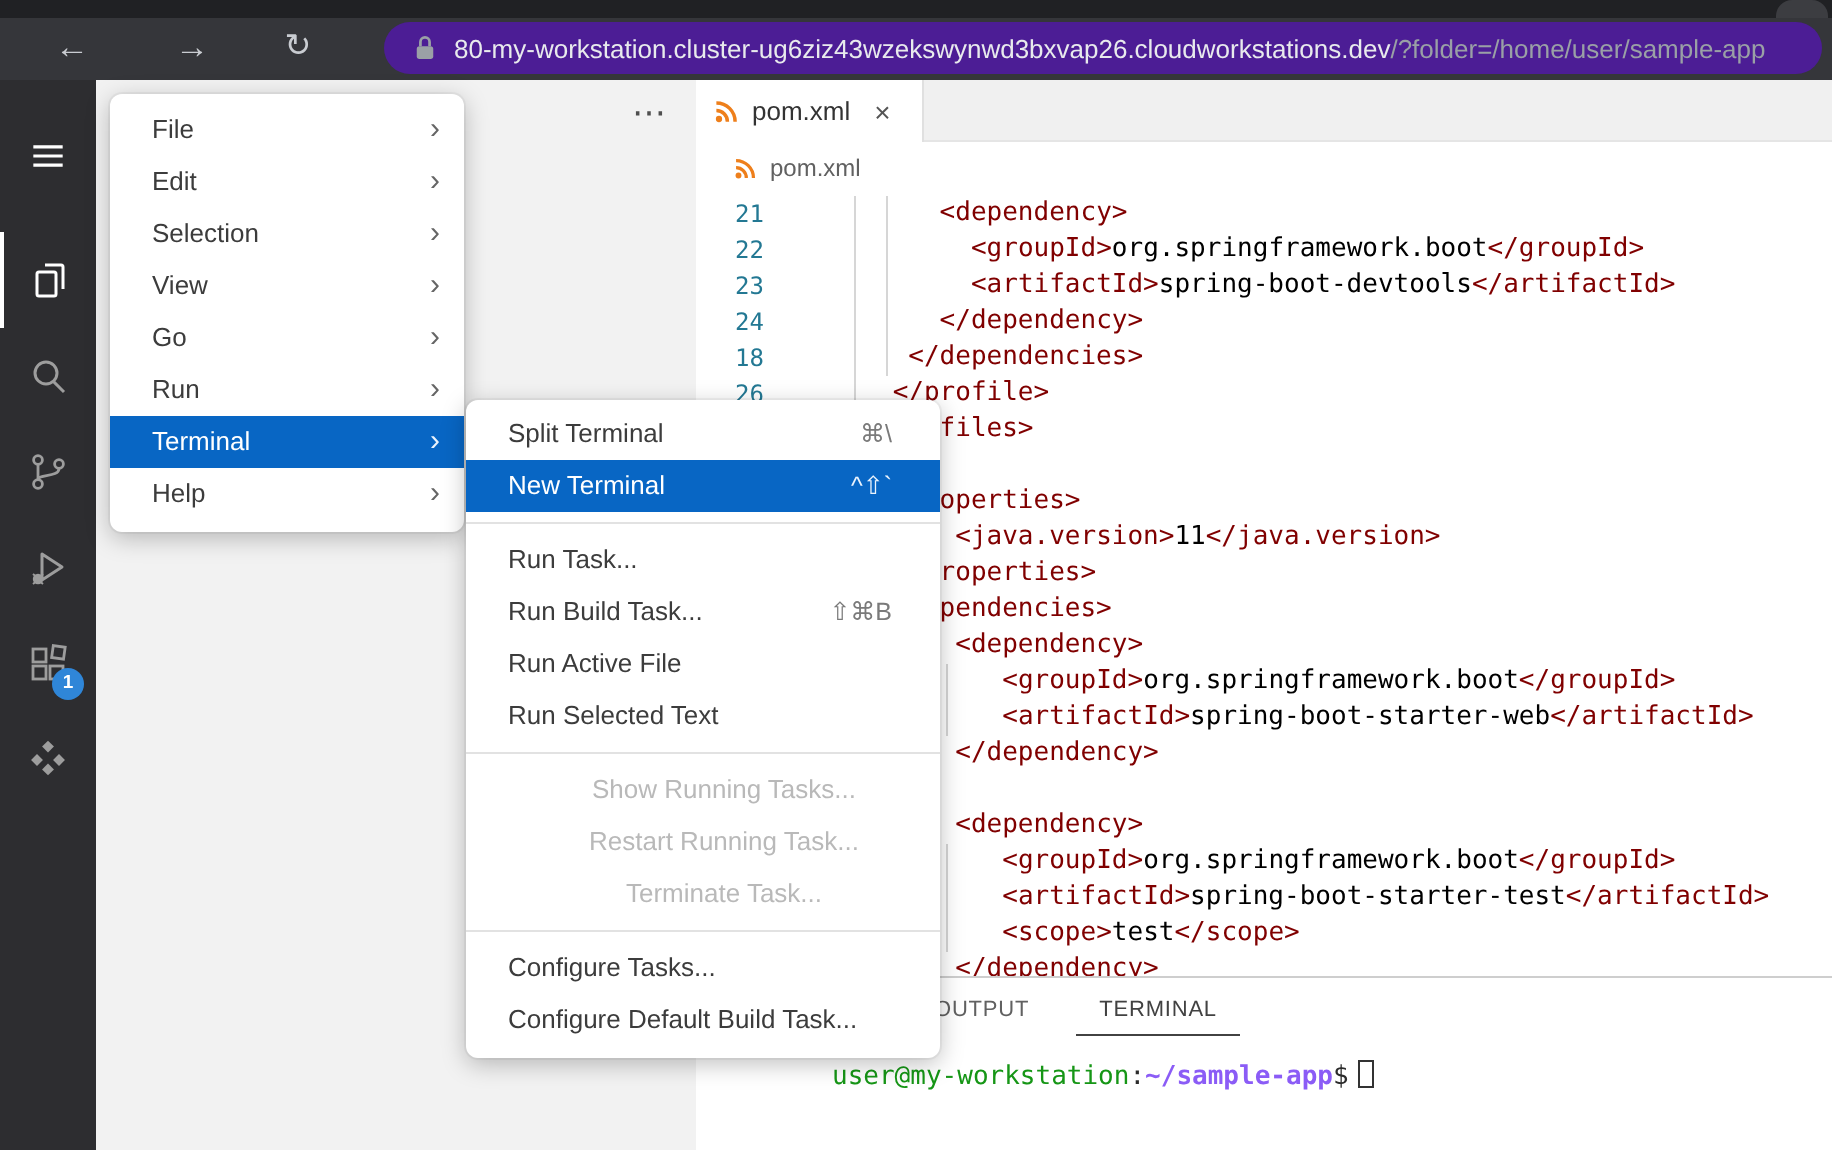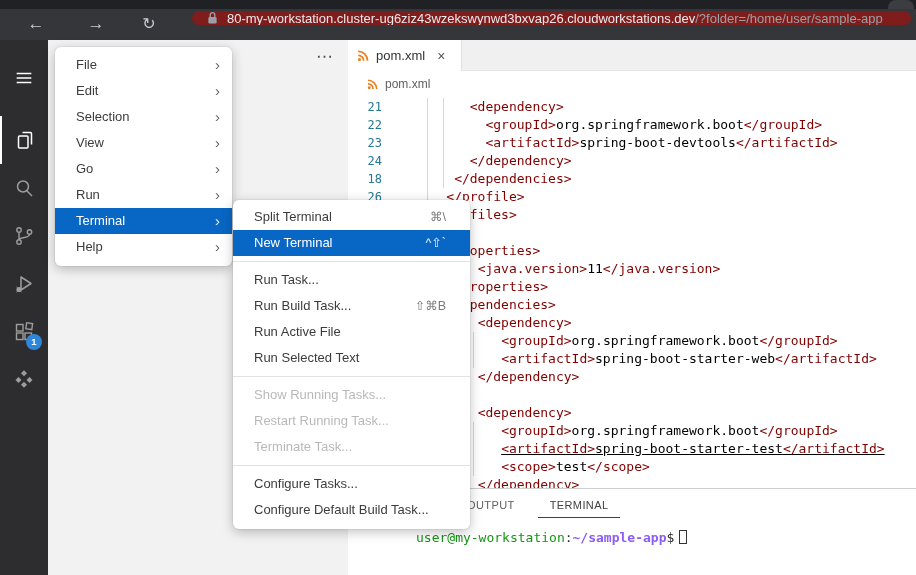--- a/index.html
+++ b/index.html
@@ -6,21 +6,21 @@
   html,body { width:916px; height:575px; overflow:hidden; }
   body { font-family:"Liberation Sans", sans-serif; position:relative; background:#fff; }
   .screen { position:absolute; inset:0; width:916px; height:575px; }
 
   
   .tabstrip { position:absolute; left:0; top:0; width:916px; height:9px; background:#202124; }
   .tab-sliver { position:absolute; right:2px; top:0; width:26px; height:9px; background:#3c3d41; border-radius:8px 8px 0 0; }
   .toolbar { position:absolute; left:0; top:9px; width:916px; height:31px; background:#35363a; }
   .nav-ic { position:absolute; top:1px; height:28px; line-height:28px; color:#c9ccd1; font-size:17px; text-align:center; width:28px; cursor:pointer; }
   .nav-back { left:22px; } .nav-fwd { left:82px; } .nav-reload { left:135px; font-size:16px; }
-  .urlbar { position:absolute; left:192px; top:2px; width:719px; height:14px; background:#7f1d1d; border-radius:13px; display:flex; align-items:center; padding-left:15px; white-space:nowrap; overflow:hidden;text-align:right; }
+  .urlbar { position:absolute; left:192px; top:2px; width:719px; height:26px; background:#4c1d95; border-radius:13px; display:flex; align-items:center; padding-left:15px; white-space:nowrap; overflow:hidden;text-align:right; }
   .urlbar svg { flex:0 0 auto; margin-right:9px; }
   .url-domain { color:#e8eaed; font-size:13px; }
   .url-path { color:#9aa0a6; font-size:13px; }
 
   
   .activity-bar { position:absolute; left:0; top:40px; width:48px; height:535px; background:#2d2d30; }
   .ab-item { position:absolute; left:0; width:48px; height:48px; display:flex; align-items:center; justify-content:center; cursor:pointer; }
   .ab-item.active { border-left:2px solid #fff; }
   .ab-badge { position:absolute; right:6px; bottom:6px; width:16px; height:16px; border-radius:50%; background:#2f86d8; color:#fff; font-size:9.5px; line-height:16px; text-align:center; font-weight:bold; }
 
@@ -57,21 +57,21 @@
 
   
   .menu { position:absolute; background:#fff; border-radius:6px; box-shadow:0 3px 12px rgba(0,0,0,0.25), 0 0 0 1px rgba(0,0,0,0.04); overflow:hidden; z-index:10; }
   .main-menu { left:55px; top:47px; width:177px; padding:5px 0 6px 0; }
   .sub-menu { left:233px; top:200px; width:237px; padding:4px 0 6px 0; }
   .mi { position:relative; height:26px; line-height:26px; font-size:13px; color:#3c3c3c; padding-left:21px; cursor:pointer; white-space:nowrap; }
   .mi .chev { position:absolute; right:12px; top:0; color:#666; font-size:15px; }
   .mi .mshort { position:absolute; right:24px; top:0; color:#7a7a7a; font-size:12.5px; }
   .mi.active { background:#0866c4; color:#fff; }
   .mi.active .chev, .mi.active .mshort { color:#eaf3fd; }
-  .mi.disabled { color:#b9b9b9; cursor:default; }
+  .mi.disabled { color:#b9b9b9; cursor:default;text-align:center; }
   .msep { height:1px; background:#e2e2e2; margin:5px 0; }
 </style>
 </head>
 <body>
 
 <div class="screen">
 
   <div class="tabstrip">
     <div class="tab-sliver"></div>
   </div>
@@ -183,21 +183,21 @@
           <div class="crow"><span class="lnum">30</span><span class="ctext" style="padding-left: 62.64px;"><span class="tg">&lt;java.version&gt;</span><span class="tx">11</span><span class="tg">&lt;/java.version&gt;</span></span></div>
           <div class="crow"><span class="lnum">31</span><span class="ctext" style="padding-left: 31.32px;"><span class="tg">&lt;/properties&gt;</span></span></div>
           <div class="crow"><span class="lnum">32</span><span class="ctext" style="padding-left: 31.32px;"><span class="tg">&lt;dependencies&gt;</span></span></div>
           <div class="crow"><span class="lnum">33</span><span class="ctext" style="padding-left: 62.64px;"><span class="tg">&lt;dependency&gt;</span></span></div>
           <div class="crow"><span class="lnum">34</span><span class="ctext" style="padding-left: 86.13px;"><span class="tg">&lt;groupId&gt;</span><span class="tx">org.springframework.boot</span><span class="tg">&lt;/groupId&gt;</span></span></div>
           <div class="crow"><span class="lnum">35</span><span class="ctext" style="padding-left: 86.13px;"><span class="tg">&lt;artifactId&gt;</span><span class="tx">spring-boot-starter-web</span><span class="tg">&lt;/artifactId&gt;</span></span></div>
           <div class="crow"><span class="lnum">36</span><span class="ctext" style="padding-left: 62.64px;"><span class="tg">&lt;/dependency&gt;</span></span></div>
           <div class="crow"><span class="lnum">37</span><span class="ctext" style="padding-left: 0px;"></span></div>
           <div class="crow"><span class="lnum">38</span><span class="ctext" style="padding-left: 62.64px;"><span class="tg">&lt;dependency&gt;</span></span></div>
           <div class="crow"><span class="lnum">39</span><span class="ctext" style="padding-left: 86.13px;"><span class="tg">&lt;groupId&gt;</span><span class="tx">org.springframework.boot</span><span class="tg">&lt;/groupId&gt;</span></span></div>
-          <div class="crow"><span class="lnum">40</span><span class="ctext" style="padding-left: 86.13px; text-decoration: underline;"><span class="tg">&lt;artifactId&gt;</span><span class="tx">spring-boot-starter-test</span><span class="tg">&lt;/artifactId&gt;</span></span></div>
+          <div class="crow"><span class="lnum">40</span><span class="ctext" style="padding-left: 86.13px;"><span class="tg">&lt;artifactId&gt;</span><span class="tx">spring-boot-starter-test</span><span class="tg">&lt;/artifactId&gt;</span></span></div>
           <div class="crow"><span class="lnum">41</span><span class="ctext" style="padding-left: 86.13px;"><span class="tg">&lt;scope&gt;</span><span class="tx">test</span><span class="tg">&lt;/scope&gt;</span></span></div>
           <div class="crow"><span class="lnum">42</span><span class="ctext" style="padding-left: 62.64px;"><span class="tg">&lt;/dependency&gt;</span></span></div>
         </div>
     </div>
   </div>
 
   <div class="panel">
     <div class="panel-tabs" id="panel-tabs">
         <div class="ptab">OUTPUT</div>
         <div class="ptab active">TERMINAL</div>

